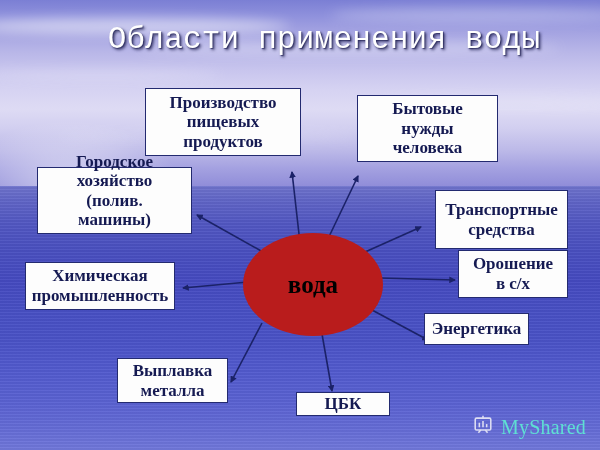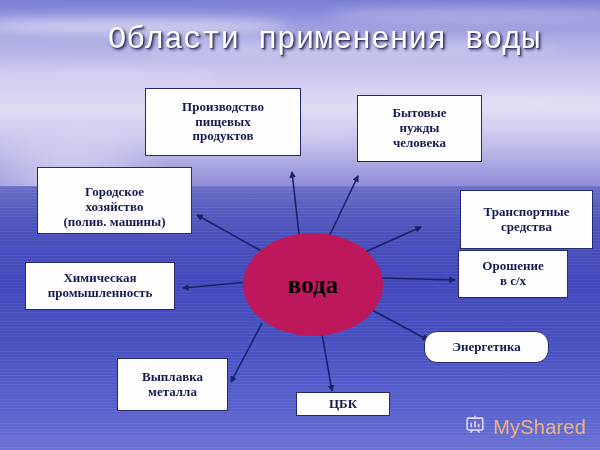--- a/index.html
+++ b/index.html
@@ -96,58 +96,58 @@
 
   
   #diagram-svg { position: absolute; left: 0; top: 0; }
 
   .node {
     position: absolute;
     background: #fdfdfd;
     border: 1px solid #232a70;
     color: #151a52;
     font-weight: bold;
-    font-size: 13px;
+    font-size: 17px;
     line-height: 1.15;
     text-align: center;
     display: flex;
     align-items: center;
     justify-content: center;
     box-sizing: border-box;
     padding: 3px 18px;
     white-space: pre-line;
   }
 
   .center-node {
     position: absolute;
     left: 243px; top: 233px;
     width: 140px; height: 103px;
-    background: #be185d;
+    background: #b91c1c;
     border-radius: 50%;
     display: flex;
     align-items: center;
     justify-content: center;
     color: #000000;
     font-weight: bold;
     font-size: 25px;
   }
 
   
   .watermark {
     position: absolute;
     right: 14px; bottom: 10px;
     display: flex;
     align-items: center;
     gap: 7px;
     opacity: 0.92;
   }
   .wm-text {
-    font-family: Liberation Sans, sans-serif;
+    font-family: Liberation Serif, serif;
     font-size: 20px;
-    color: #fdba74;
+    color: #5eead4;
     letter-spacing: 0.2px;
   }
 </style>
 </head>
 <body>
 
 <div id="slide">
 
   <div class="bg-layer">
     <div class="bg-sky"></div>
@@ -179,34 +179,34 @@
       <line x1="380" y1="278" x2="455" y2="280"></line>
       <line x1="372" y1="310" x2="428" y2="340"></line>
       <line x1="262" y1="323" x2="231" y2="382"></line>
       <line x1="322" y1="334" x2="332" y2="391"></line>
     </g>
   </svg>
 
   <div class="node" style="left:145px; top:88px;  width:156px; height:68px;"><span>Производство
 пищевых
 продуктов</span></div>
-  <div class="node" style="left:357px; top:95px;  width:125px; height:67px;"><span>Бытовые
+  <div class="node" style="left:357px; top:95px;  width:141px; height:67px;"><span>Бытовые
 нужды
 человека</span></div>
   <div class="node" style="left:37px;  top:167px; width:155px; height:67px;align-items:flex-end;"><span>Городское
 хозяйство
 (полив. машины)</span></div>
-  <div class="node" style="left:435px; top:190px; width:133px; height:59px;margin-left:25px;"><span>Транспортные
+  <div class="node" style="left:435px; top:190px; width:133px; height:59px;"><span>Транспортные
 средства</span></div>
   <div class="node" style="left:25px;  top:262px; width:150px; height:48px;"><span>Химическая
 промышленность</span></div>
   <div class="node" style="left:458px; top:250px; width:110px; height:48px;"><span>Орошение
 в с/х</span></div>
-  <div class="node" style="left:424px; top:331px; width:125px; height:32px;border-radius:13px;"><span>Энергетика</span></div>
-  <div class="node" style="left:117px; top:358px; width:111px; height:53px;"><span>Выплавка
+  <div class="node" style="left:424px; top:313px; width:105px; height:32px;"><span>Энергетика</span></div>
+  <div class="node" style="left:117px; top:358px; width:111px; height:45px;"><span>Выплавка
 металла</span></div>
   <div class="node" style="left:296px; top:392px; width:94px;  height:24px;"><span>ЦБК</span></div>
 
   <div class="center-node">
     <span>вода</span>
   </div>
 
   <div class="watermark">
     <span>
       <svg width="22" height="22" viewBox="0 0 24 24" fill="none" stroke="#e8e8f6" stroke-width="1.7">

